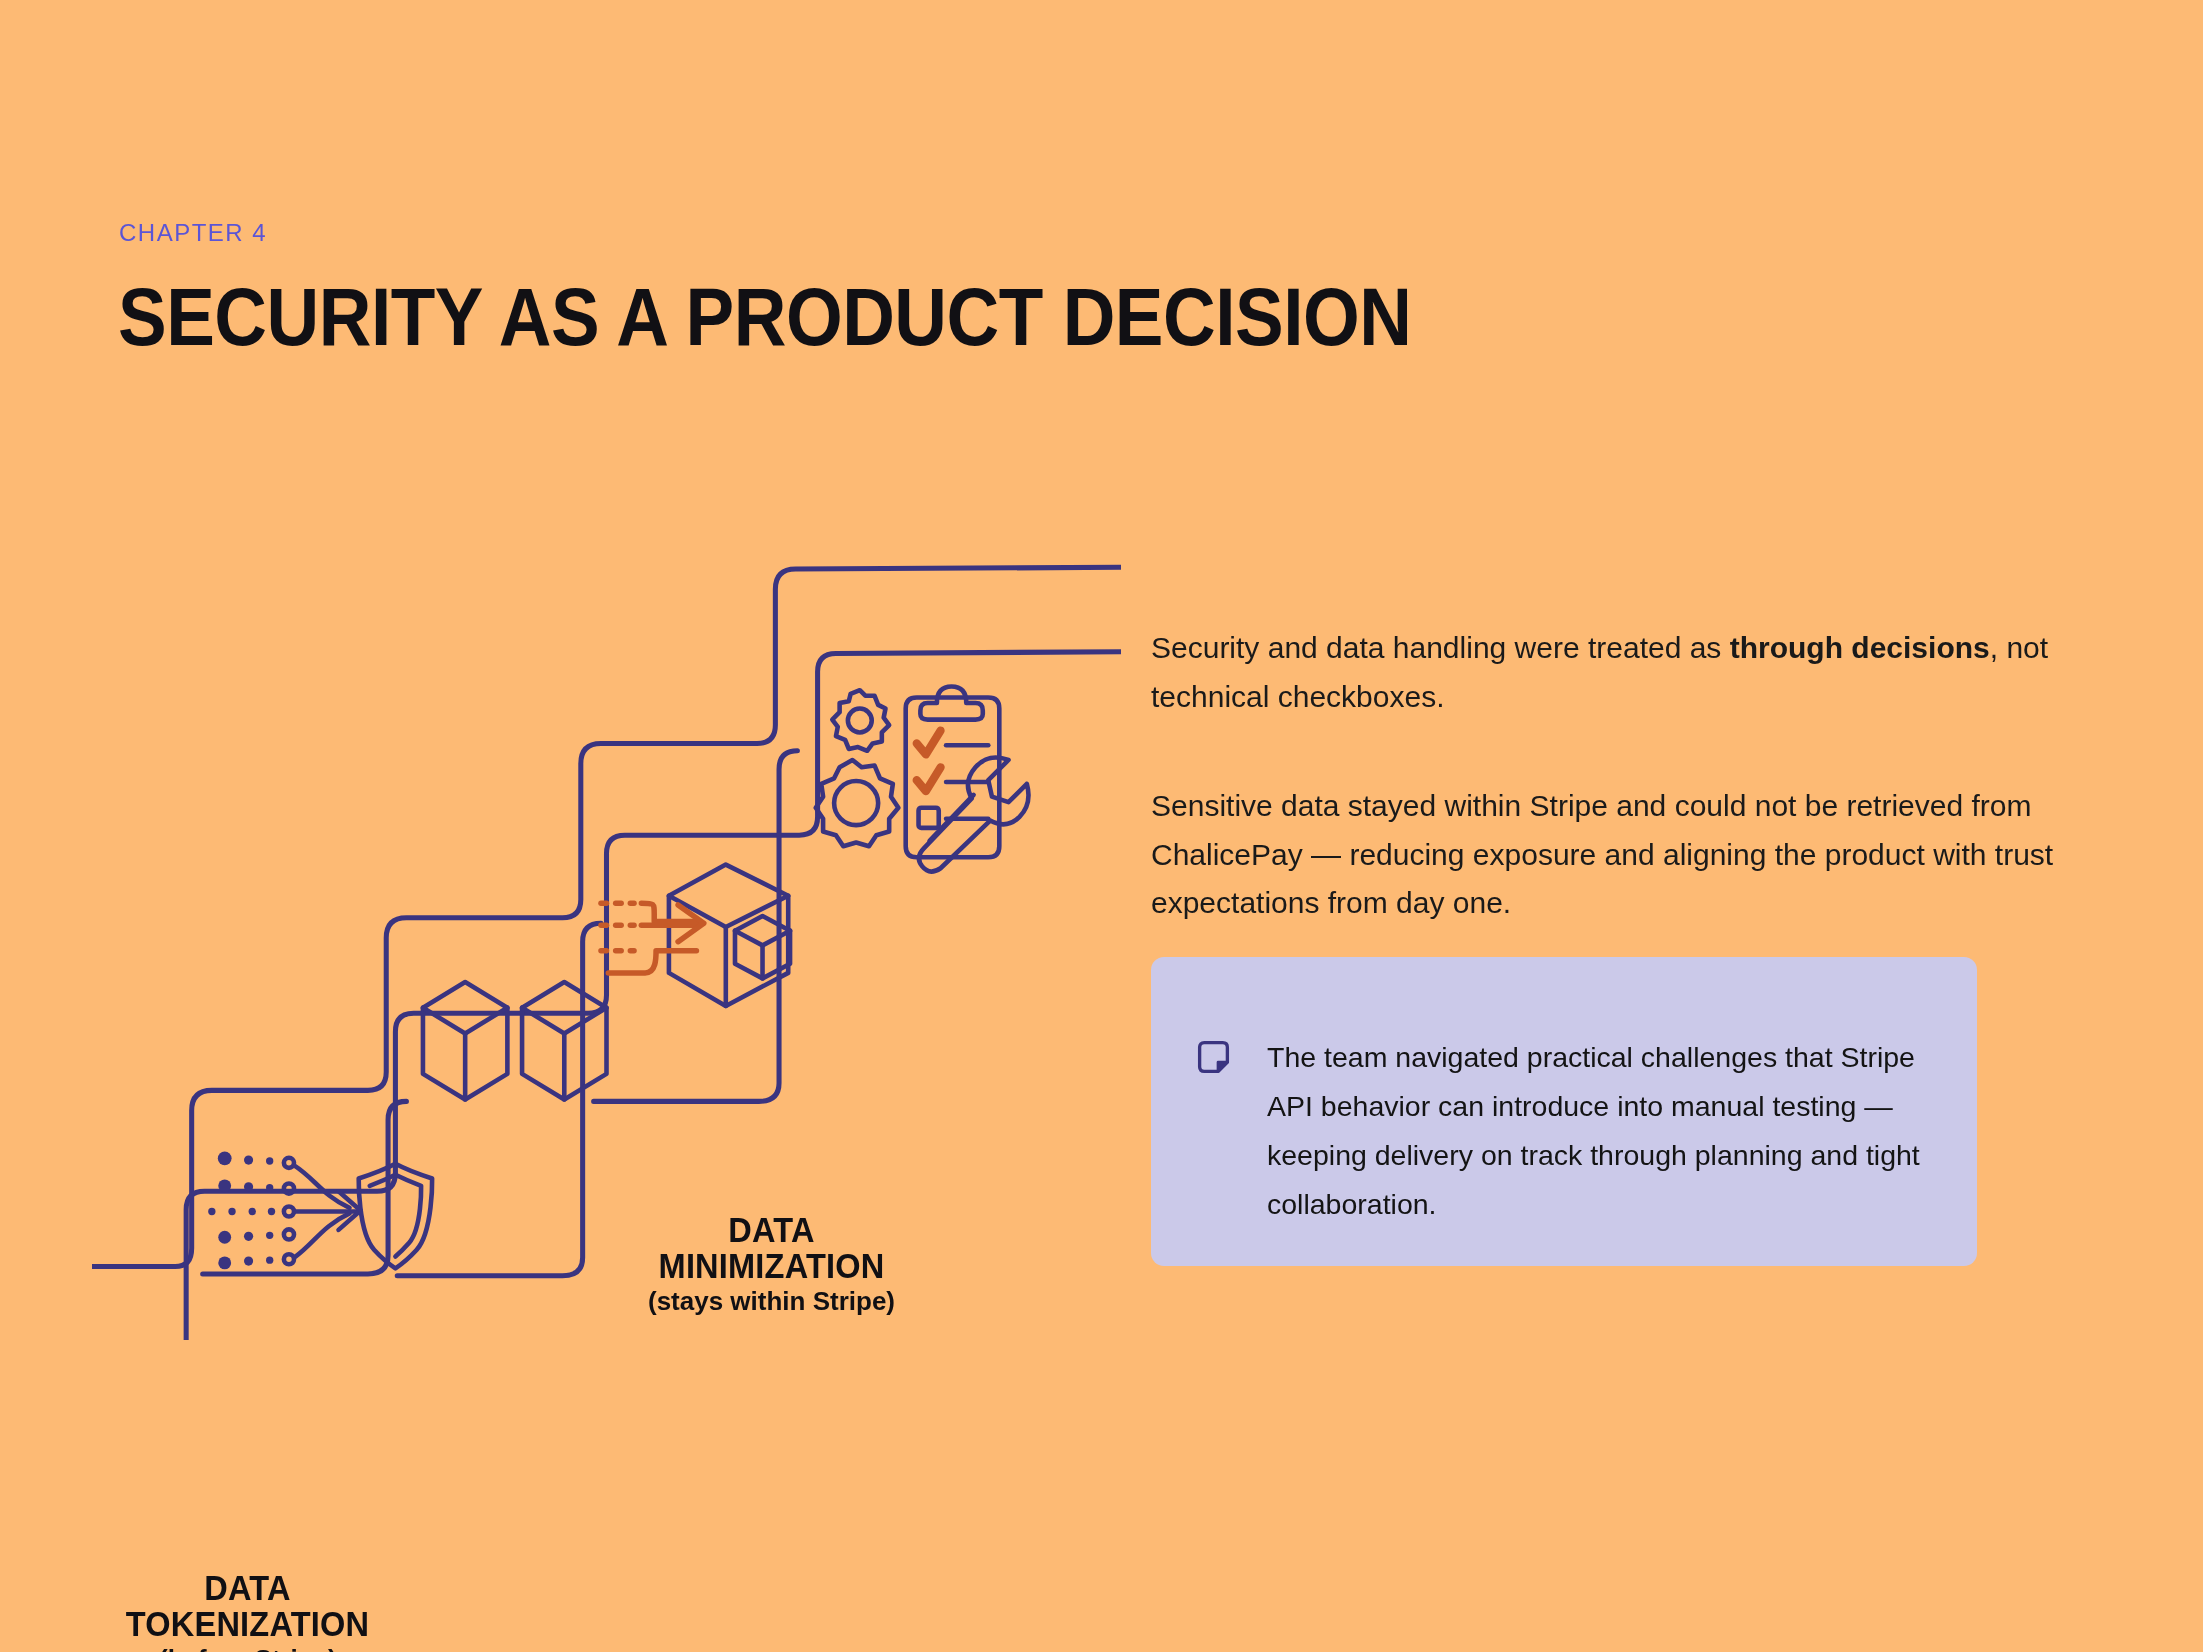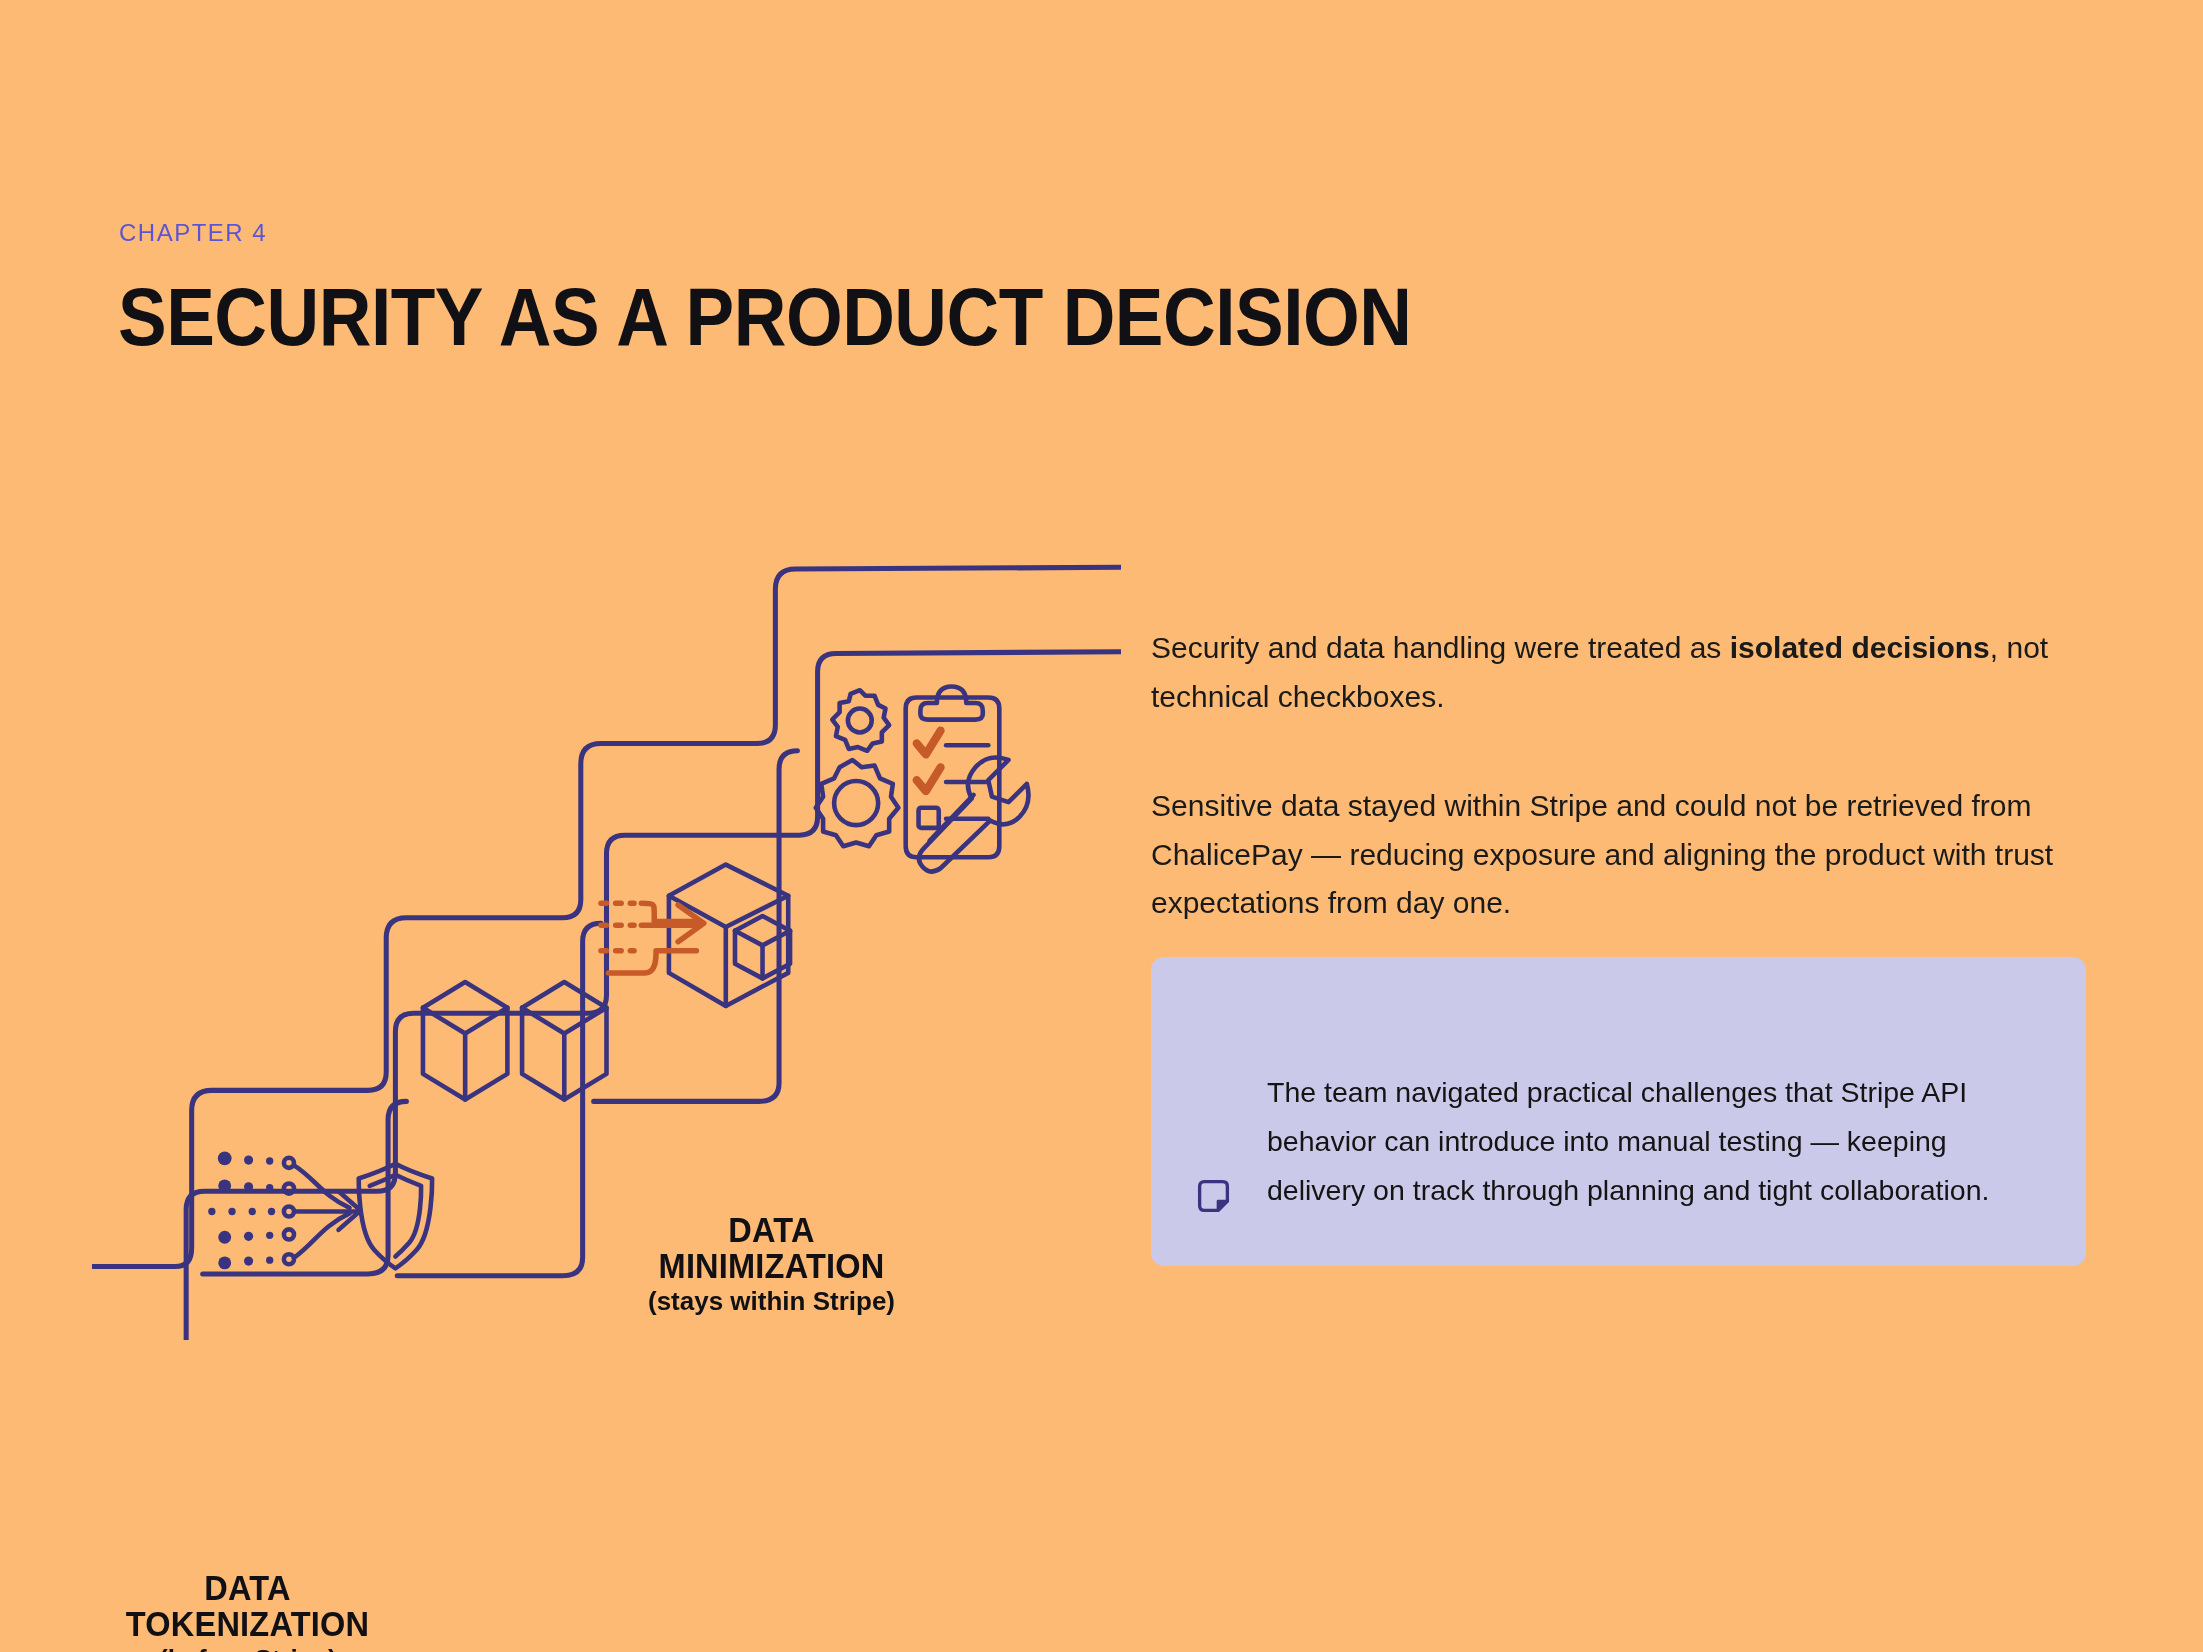--- a/index.html
+++ b/index.html
@@ -96,26 +96,26 @@
     font-family: "Liberation Sans", sans-serif;
     font-weight: 400;
   }
   .body-para + .body-para { margin-top: 61px; }
   .body-para b { font-weight: 700; }
 
   .callout {
     position: absolute;
     left: 1151px;
     top: 957px;
-    width: 935px;
+    width: 826px;
     height: 309px;
     background: #CBC9E9;
     border-radius: 13px;
     display: flex;
-    align-items: flex-end;
+    align-items: flex-start;
     padding: 76px 55px 51px 44px;
   }
   .callout-icon {
     flex: 0 0 auto;
     width: 37px;
     height: 37px;
     margin-top: 5.5px;
     margin-right: 35px;
   }
   .callout-text {
@@ -320,21 +320,21 @@
 
     <div class="step-label" id="lbl-minimization">
       <span class="ttl">DATA MINIMIZATION</span>
       <span class="sub">(stays within Stripe)</span>
     </div>
 
   </div>
 
   <div class="right-col">
     <p class="body-para">
-      <span>Security and data handling were treated as </span><b>isolated decisions</b><span>, not technical checkboxes.</span>
+      <span>Security and data handling were treated as </span><b>through decisions</b><span>, not technical checkboxes.</span>
     </p>
     <p class="body-para">Sensitive data stayed within Stripe and could not be retrieved from ChalicePay — reducing exposure and aligning the product with trust expectations from day one.</p>
   </div>
 
   <div class="callout">
     <span class="callout-icon">
       <svg viewBox="0 0 40 40" xmlns="http://www.w3.org/2000/svg">
         <path d="M5 9 Q5 4 10 4 L30 4 Q35 4 35 9 L35 25 L25 35 L10 35 Q5 35 5 30 Z" fill="none" stroke="#3A3480" stroke-width="3.6" stroke-linejoin="round"></path>
         <path d="M35 25 L25 25 L25 35 Z" fill="#3A3480" stroke="#3A3480" stroke-width="3.2" stroke-linejoin="round"></path>
       </svg>

